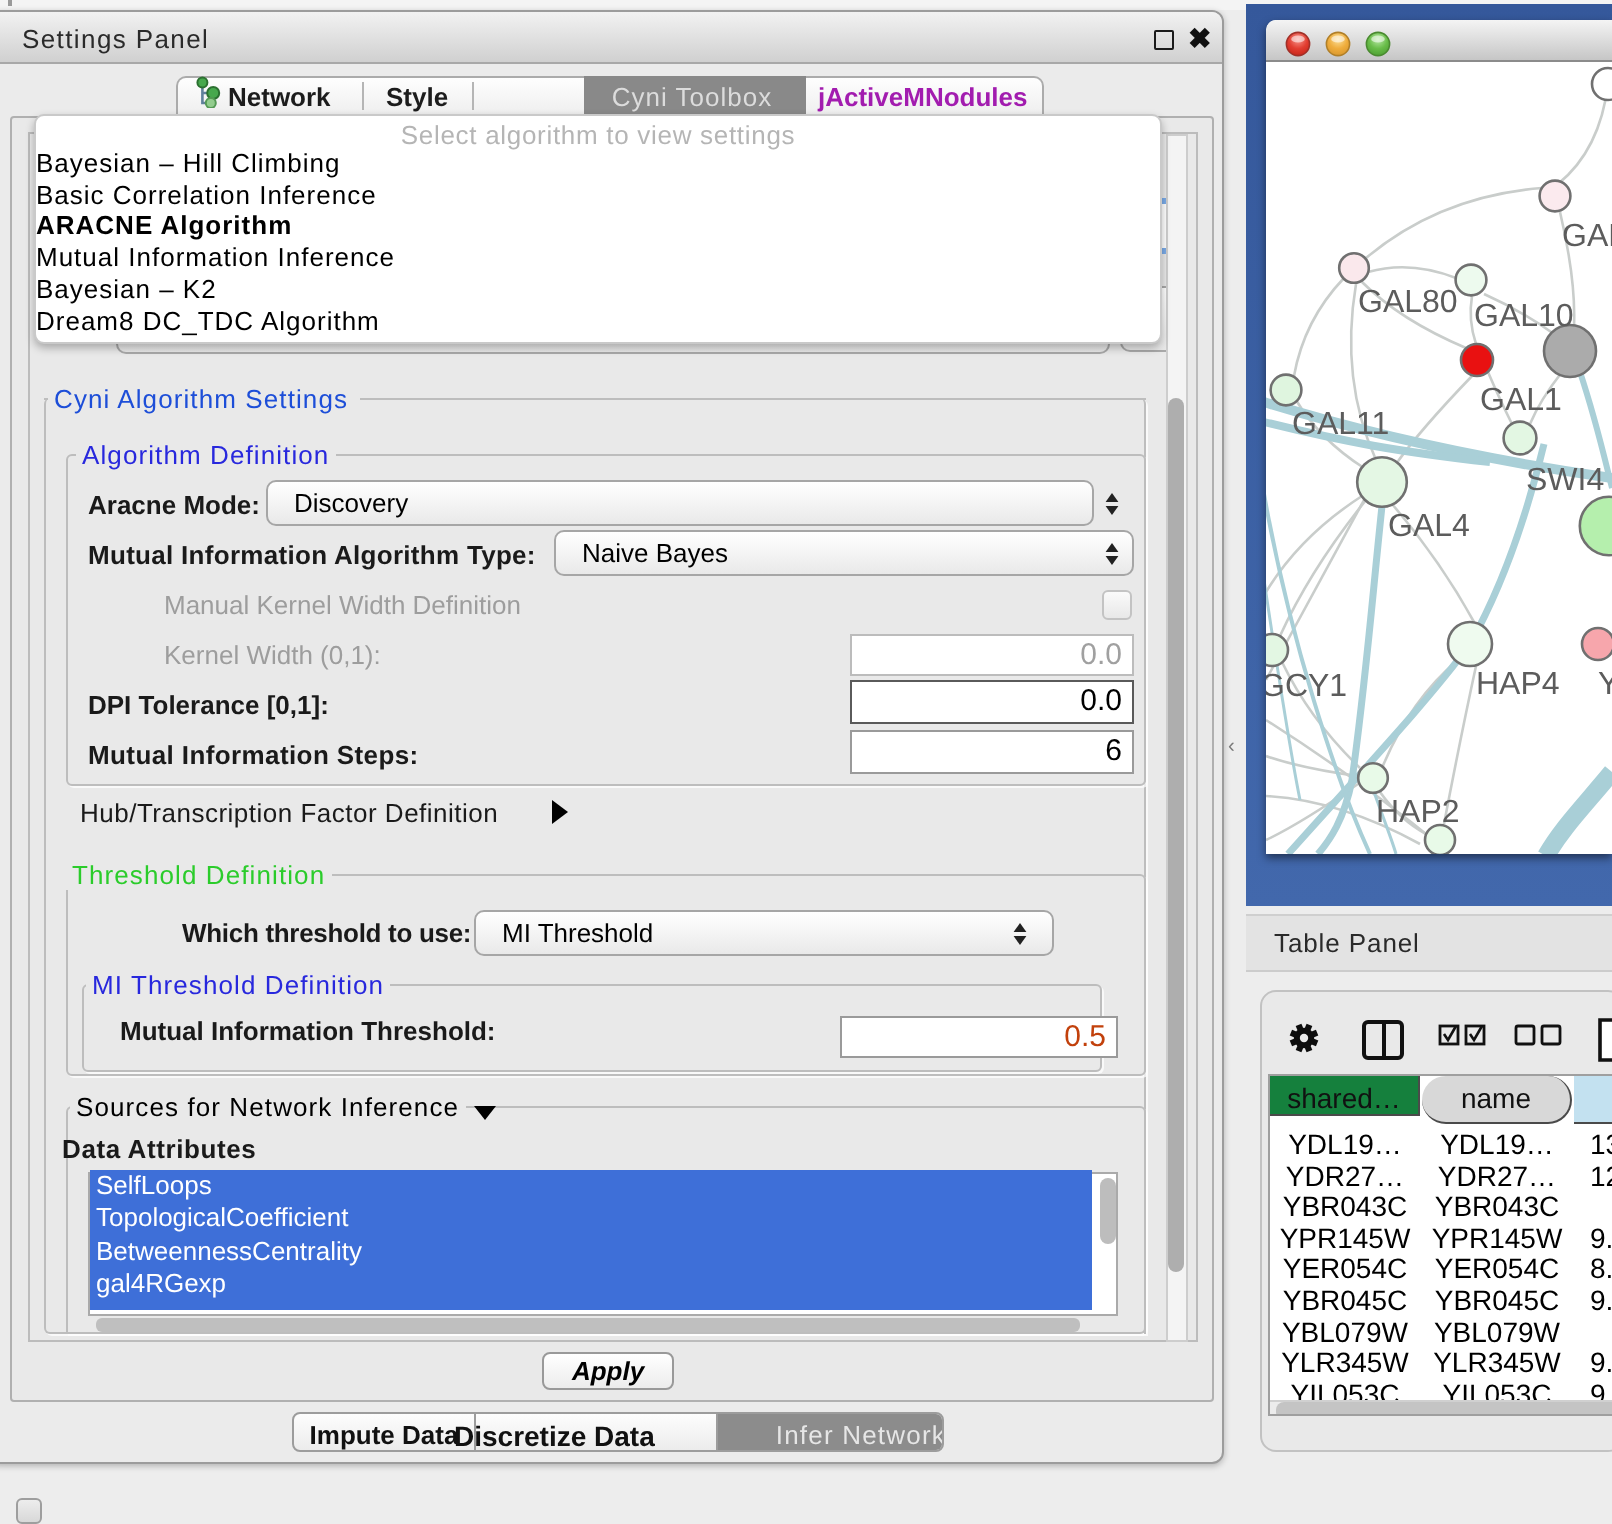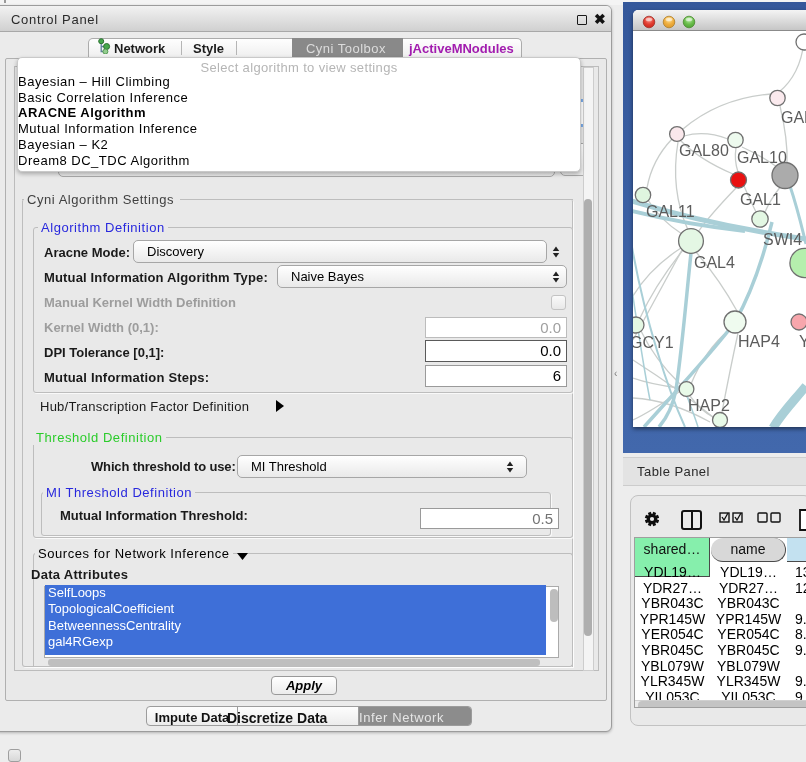--- a/index.html
+++ b/index.html
@@ -10,21 +10,21 @@
 </style>
 </head>
 <body>
 
 <div class="abs" style="left:0;top:0;width:806px;height:5px;background:#f4f4f4;"></div>
 <div class="abs" style="left:4px;top:0;width:2px;height:3px;background:#9a9a9a;"></div>
 
 <div class="abs" id="cpwin" style="left:-6px;top:5px;width:618px;height:727px;background:#ebebeb;border:1px solid #9c9c9c;border-radius:6px;box-shadow:0 1px 3px rgba(0,0,0,0.25);overflow:hidden;">
 
   <div class="abs" style="left:0;top:0;width:618px;height:26px;background:linear-gradient(#f2f2f2,#d0d0d0);border-bottom:1px solid #a8a8a8;"></div>
-  <div class="abs" style="left:16px;top:6px;font-size:13px;color:#2a2a2a;letter-spacing:0.7px;">Control Panel</div>
+  <div class="abs" style="left:16px;top:6px;font-size:13px;color:#2a2a2a;letter-spacing:0.7px;">Settings Panel</div>
 
   <div class="abs" style="left:582px;top:9px;width:10px;height:10px;border:1.6px solid #1a1a1a;border-radius:1px;"></div>
   <div class="abs" style="left:599px;top:5px;font-size:14px;font-weight:bold;color:#111;">✖</div>
 </div>
 
 <div class="abs" style="left:88px;top:38px;width:434px;height:20px;background:linear-gradient(#fefefe,#eeeeee);border:1px solid #ababab;border-bottom:none;border-radius:5px 5px 0 0;"></div>
 <svg class="abs" style="left:96px;top:36px;" width="15" height="18" viewBox="0 0 15 18">
   <path d="M5.2 7 L5.2 15.5 L8 15.5 M5.2 10.5 L8.5 10.5" stroke="#60809b" stroke-width="1.3" fill="none"></path>
   <circle cx="5.2" cy="5.2" r="2.5" fill="#47a84d" stroke="#2c7031" stroke-width="1"></circle>
   <circle cx="10.6" cy="10.5" r="3" fill="#47a84d" stroke="#2c7031" stroke-width="1"></circle>
@@ -46,33 +46,33 @@
 <div class="abs" style="left:560px;top:143px;width:30px;height:33px;border:1px solid #a9a9a9;border-radius:5px;background:linear-gradient(#fff,#e8e8e8);"></div>
 <div class="abs" style="left:573px;top:99px;width:19px;height:28px;border:3px solid #7aabe8;border-radius:6px;background:#fff;"></div>
 
 <div class="abs" style="left:583px;top:67px;width:11px;height:604px;background:#f4f4f4;border:1px solid #cdcdcd;"></div>
 <div class="abs" style="left:584px;top:199px;width:8px;height:437px;background:#aeaeae;border-radius:4px;"></div>
 
 <style>
 .grp { position:absolute; border:1px solid #bdbdbd; border-radius:3px; box-shadow:inset 0 0 0 0 #fff, 1px 1px 0 rgba(255,255,255,0.7); }
 .gtitle { position:absolute; font-size:13px; background:#e9e9e9; padding:0 3px; letter-spacing:0.55px; }
 .lbl { position:absolute; font-size:13px; font-weight:bold; color:#1a1a1a; }
-.dlbl { position:absolute; font-size:13px; font-weight:bold; color:#9d9d9d; }
+.dlbl { position:absolute; font-size:13px; font-weight:normal; color:#9d9d9d;margin-left:38px; }
 .combo { position:absolute; background:linear-gradient(#ffffff,#e9e9e9); border:1px solid #a6a6a6; border-radius:5px; font-size:13px; color:#000; }
 .combo span.t { position:absolute; left:13px; top:3px; }
 .carets { position:absolute; top:3px; width:8px; height:16px; }
 .tf { position:absolute; background:#fff; font-size:15px; text-align:right; padding-right:5px; }
 </style>
 
 <div class="grp" style="left:22px;top:199px;width:551px;height:468px;border-top:none;"></div>
 <div class="abs" style="left:22px;top:199px;width:551px;height:1px;">
     <span style="position:absolute;left:0;top:0;width:4px;height:1px;background:#bdbdbd;"></span>
     <span style="position:absolute;left:158px;top:0;right:0;height:1px;background:#bdbdbd;"></span>
   </div>
-<div class="gtitle" style="left:24px;top:192px;color:#404040;">Cyni Algorithm Settings</div>
+<div class="gtitle" style="left:24px;top:192px;color:#1d4ed8;">Cyni Algorithm Settings</div>
 
 <div class="grp" style="left:33px;top:227px;width:540px;height:166px;"></div>
 <div class="gtitle" style="left:38px;top:220px;color:#2828dd;">Algorithm Definition</div>
 
 <div class="lbl" style="left:44px;top:245px;">Aracne Mode:</div>
 <div class="combo" style="left:133px;top:240px;width:414px;height:23px;">
     <span class="t">Discovery</span>
   <svg class="carets" style="left:418px;" viewBox="0 0 8 16">
       <path d="M4 2.5 L7.2 7 L0.8 7 Z" fill="#222"></path>
       <path d="M4 13.5 L7.2 9 L0.8 9 Z" fill="#222"></path>
@@ -113,21 +113,21 @@
     <span class="t">MI Threshold</span>
   <svg class="carets" style="left:268px;" viewBox="0 0 8 16">
       <path d="M4 2.5 L7.2 7 L0.8 7 Z" fill="#222"></path>
       <path d="M4 13.5 L7.2 9 L0.8 9 Z" fill="#222"></path>
     </svg>
   </div>
 
 <div class="grp" style="left:41px;top:492px;width:510px;height:44px;"></div>
 <div class="gtitle" style="left:43px;top:485px;color:#2828dd;">MI Threshold Definition</div>
 <div class="lbl" style="left:60px;top:508px;">Mutual Information Threshold:</div>
-<div class="tf" style="left:420px;top:508px;width:139px;height:21px;border:1px solid #9a9a9a;color:#737373;line-height:19px;">0.5</div>
+<div class="tf" style="left:420px;top:508px;width:139px;height:21px;border:1px solid #9a9a9a;color:#c2410c;line-height:19px;">0.5</div>
 
 <div class="grp" style="left:33px;top:553px;width:540px;height:114px;border-bottom:none;border-radius:3px 3px 0 0;"></div>
 <div class="gtitle" style="left:35px;top:546px;color:#000;">Sources for Network Inference</div>
 <svg class="abs" style="left:236px;top:550px;" width="13" height="12" viewBox="0 0 13 12">
     <path d="M1 3 L12 3 L6.5 10 Z" fill="#000"></path>
   </svg>
 <div class="lbl" style="left:31px;top:567px;letter-spacing:0.3px;">Data Attributes</div>
 
 <div class="abs" style="left:44px;top:586px;width:515px;height:72px;background:#fff;border:1px solid #aaa;"></div>
 <div class="abs" style="left:45px;top:587px;width:501px;height:70px;background:#3e6fd8;color:#fff;font-size:13px;line-height:16.3px;padding:0 0 0 3px;margin-top:-2px;">SelfLoops<br>TopologicalCoefficient<br>BetweennessCentrality<br>gal4RGexp</div>
@@ -146,21 +146,21 @@
 </div>
 
 <div class="abs" style="left:271px;top:676px;width:66px;height:19px;background:linear-gradient(#fff,#ececec);border:1px solid #999;border-radius:4px;text-align:center;font-size:13px;font-weight:bold;color:#000;line-height:18px;font-style:italic;">Apply</div>
 
 <div class="abs" style="left:146px;top:706px;width:326px;height:20px;background:linear-gradient(#fdfdfd,#ececec);border:1px solid #9c9c9c;border-radius:4px;overflow:hidden;">
   <div class="abs" style="left:90px;top:0;width:1px;height:20px;background:#9c9c9c;"></div>
   <div class="abs" style="left:211px;top:0;width:1px;height:20px;background:#9c9c9c;"></div>
   <div class="abs" style="left:212px;top:0;width:114px;height:20px;background:#8c8c8c;"></div>
   <div class="abs b" style="left:0;top:3px;width:90px;text-align:center;font-size:13px;color:#111;">Impute Data</div>
   <div class="abs b" style="left:80px;top:3px;width:120px;text-align:left;font-size:14px;color:#111;">Discretize Data</div>
-  <div class="abs" style="left:212px;top:3px;width:114px;text-align:left;font-size:13px;color:#e6e6e6;letter-spacing:0.6px;">Infer Network</div>
+  <div class="abs" style="left:212px;top:3px;width:114px;text-align:right;font-size:13px;color:#e6e6e6;letter-spacing:0.6px;">Infer Network</div>
 </div>
 
 <div class="abs" style="left:8px;top:749px;width:13px;height:13px;background:linear-gradient(#ededed,#d8d8d8);border:1px solid #9e9e9e;border-radius:3px;"></div>
 
 <div class="abs" style="left:623px;top:2px;width:183px;height:451px;background:linear-gradient(#35589b,#4268ac);"></div>
 <div class="abs" style="left:633px;top:10px;width:173px;height:417px;background:#fff;box-shadow:0 2px 4px rgba(0,0,0,0.5);border-top-left-radius:5px;overflow:hidden;">
   <div class="abs" style="left:0;top:0;width:173px;height:21px;background:linear-gradient(#f4f4f4,#c6c6c6);border-bottom:1px solid #8b8b8b;border-top-left-radius:5px;"></div>
 </div>
 
 <svg class="abs" style="left:640px;top:12px;" width="60" height="20" viewBox="0 0 60 20">
@@ -291,21 +291,21 @@
   <svg class="abs" style="left:126px;top:16px;" width="26" height="12" viewBox="0 0 26 12">
     <rect x="1" y="1" width="9" height="9" fill="none" stroke="#111" stroke-width="1.4" rx="1"></rect>
     <rect x="14" y="1" width="9" height="9" fill="none" stroke="#111" stroke-width="1.4" rx="1"></rect>
   </svg>
   <svg class="abs" style="left:167px;top:12px;" width="18" height="24" viewBox="0 0 18 24">
     <path d="M2 2 L10 2 L15 7 L15 22 L2 22 Z" fill="#fff" stroke="#111" stroke-width="1.8"></path>
     <path d="M10 2 L10 7 L15 7" fill="none" stroke="#111" stroke-width="1.4"></path>
   </svg>
 
   <div class="abs" style="left:3px;top:41px;width:179px;height:171px;border-left:1px solid #9f9f9f;border-top:1px solid #9f9f9f;border-bottom:1px solid #9f9f9f;background:#fff;overflow:hidden;">
-    <div class="abs" style="left:0;top:0;width:75px;height:39px;background:#86efac;border-right:1px solid #4a4a4a;border-bottom:1px solid #4a4a4a;text-align:center;font-size:14px;line-height:23px;color:#111;">shared…</div>
+    <div class="abs" style="left:0;top:0;width:75px;height:20px;background:#15803d;border-right:1px solid #4a4a4a;border-bottom:1px solid #4a4a4a;text-align:center;font-size:14px;line-height:23px;color:#111;">shared…</div>
     <div class="abs" style="left:76px;top:0;width:75px;height:24px;background:#d8d8d8;border-right:1px solid #4a4a4a;border-bottom:1px solid #4a4a4a;text-align:center;font-size:14px;line-height:23px;color:#111;border-radius:12px;">name</div>
     <div class="abs" style="left:152px;top:0;width:40px;height:24px;background:#c3e1f0;border-bottom:1px solid #4a4a4a;text-align:left;font-size:14px;line-height:23px;color:#111;padding-left:19px;">A</div>
     <div class="abs" style="left:0;top:27px;width:75px;font-size:14px;line-height:15.6px;text-align:center;color:#000;">YDL19…<br>YDR27…<br>YBR043C<br>YPR145W<br>YER054C<br>YBR045C<br>YBL079W<br>YLR345W<br>YIL053C</div>
     <div class="abs" style="left:76px;top:27px;width:75px;font-size:14px;line-height:15.6px;text-align:center;color:#000;">YDL19…<br>YDR27…<br>YBR043C<br>YPR145W<br>YER054C<br>YBR045C<br>YBL079W<br>YLR345W<br>YIL053C</div>
     <div class="abs" style="left:153px;top:27px;width:40px;font-size:14px;line-height:15.6px;text-align:left;padding-left:7px;color:#000;">13<br>12<br>&nbsp;<br>9.<br>8.<br>9.<br>&nbsp;<br>9.<br>9.</div>
 
     <div class="abs" style="left:0;top:162px;width:179px;height:11px;background:#ececec;border-top:1px solid #d0d0d0;"></div>
     <div class="abs" style="left:3px;top:163px;width:176px;height:9px;background:#c4c4c4;border-radius:4px;"></div>
   </div>
 </div>

